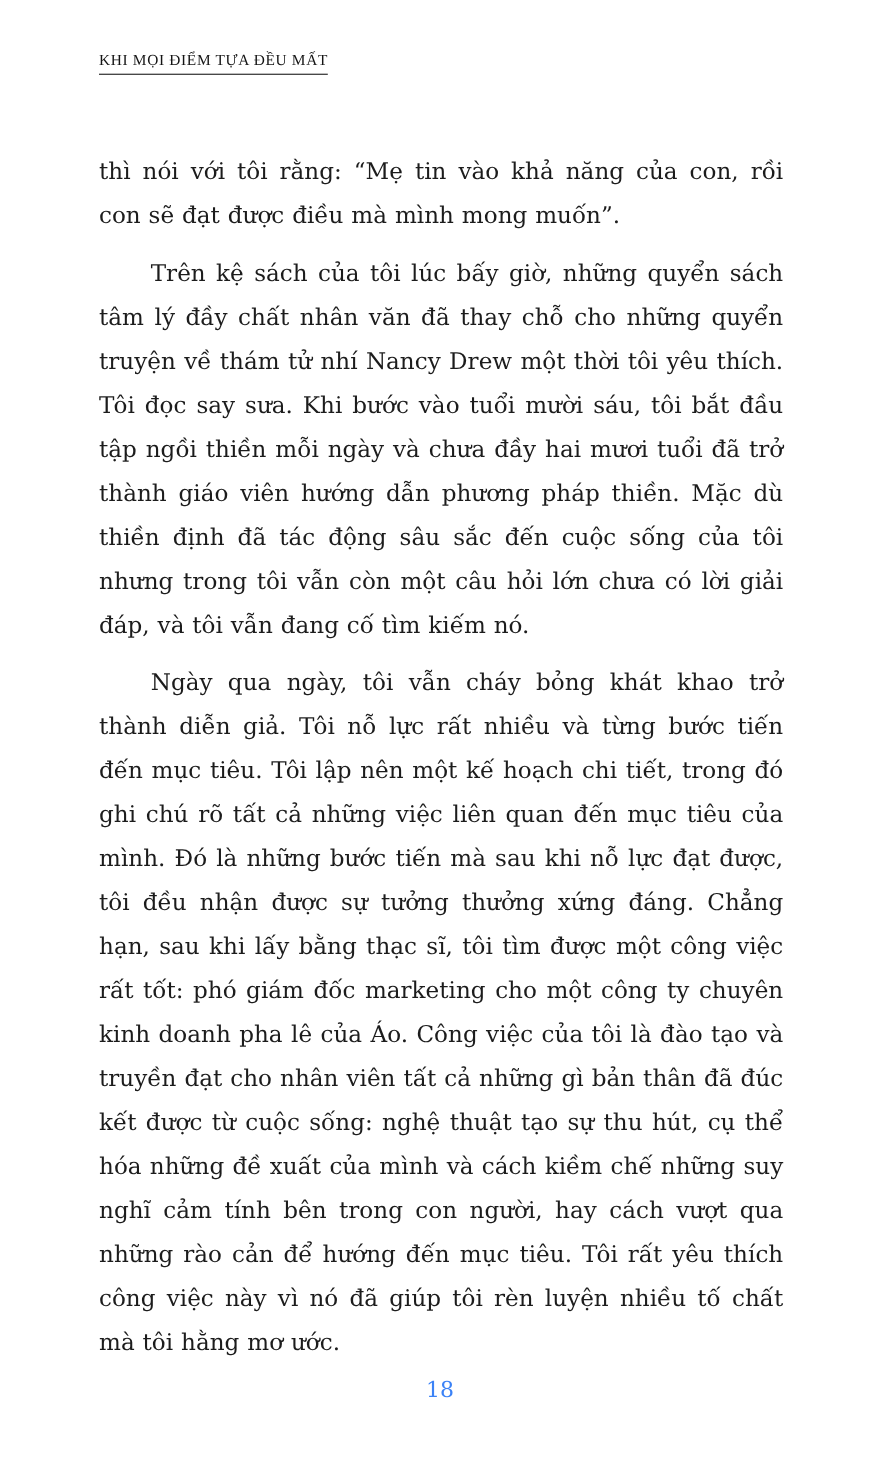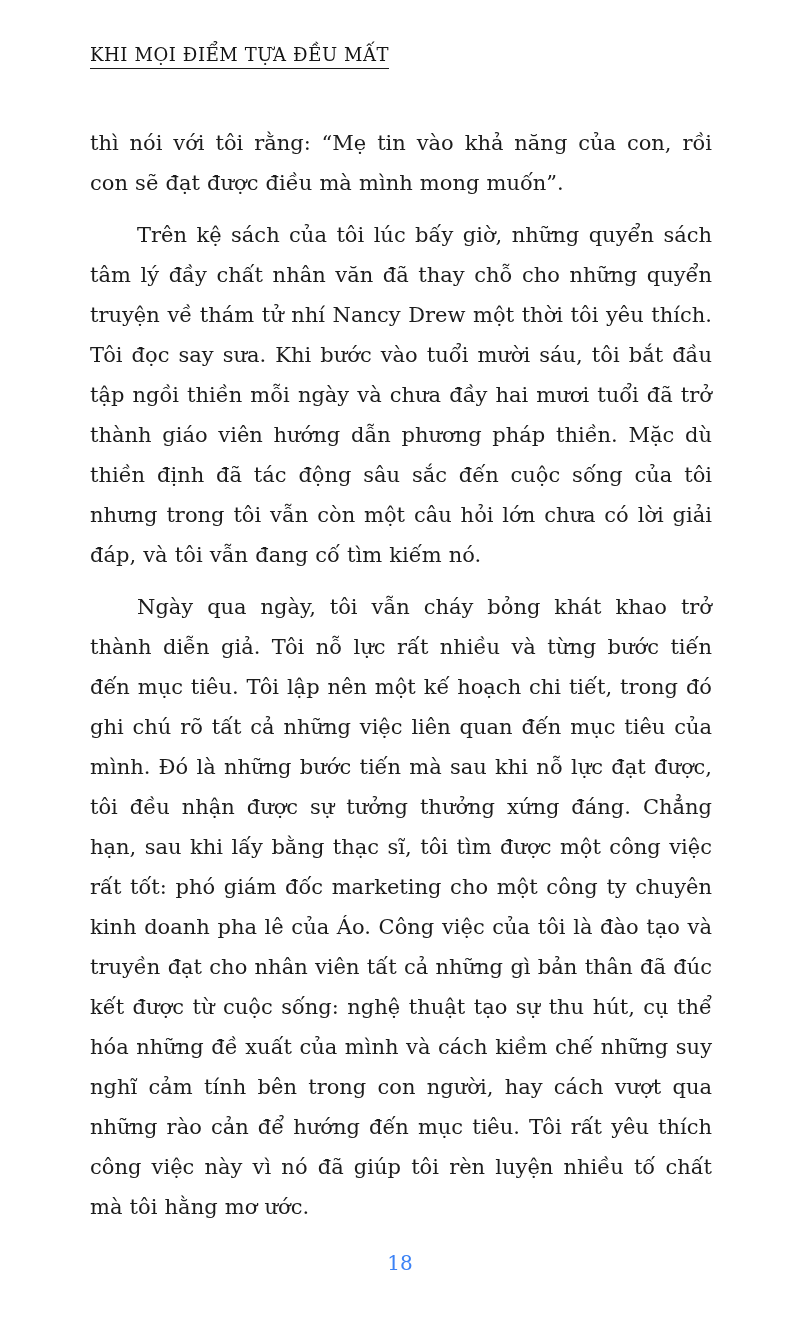--- a/index.html
+++ b/index.html
@@ -14,30 +14,31 @@
     margin: 0 auto;
     background: #ffffff;
     box-sizing: border-box;
     padding: 44px 88px 0 90px;
     font-family: "DejaVu Serif", "Liberation Serif", serif;
     color: #1c1c1c;
     overflow: hidden;
   }
   .running-header {
     display: inline-block;
-    font-size: 18px;
+    font-size: 14px;
     letter-spacing: 0.6px;
     font-weight: 500;
     color: #141414;
     border-bottom: 1.6px solid #1c1c1c;
     padding-bottom: 3px;
     margin-bottom: 0;
+    font-family: Liberation Serif, serif;
   }
   .body-text {
-    margin-top: 54px;
+    margin-top: 68px;
   }
   .para {
     font-size: 21px;
     line-height: 40px;
     text-align: justify;
     margin: 0 0 12px 0;
     word-spacing: 0.5px;
   }
   .para.indented {
     text-indent: 47px;

